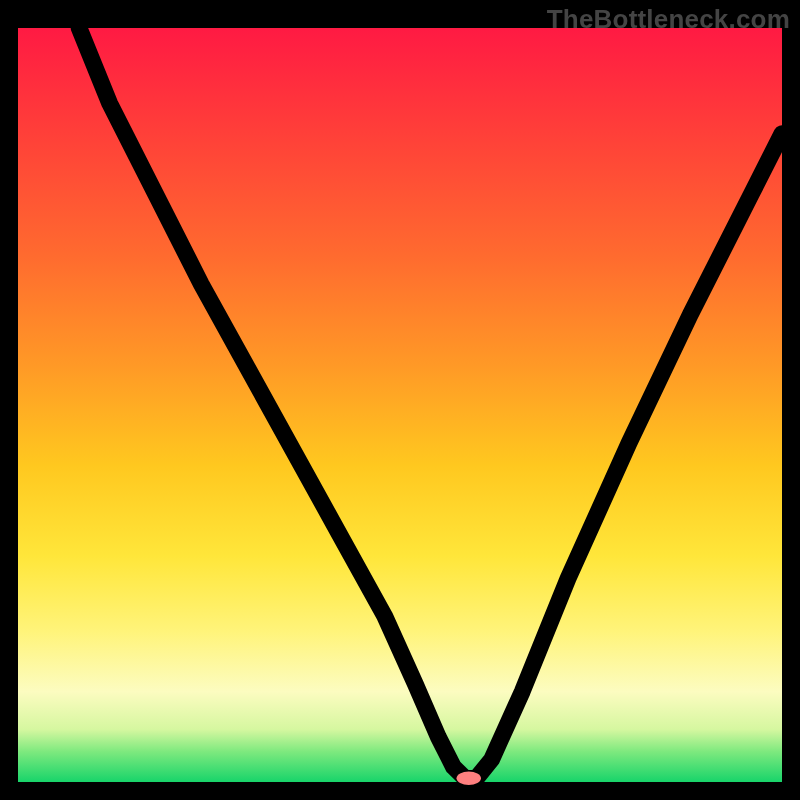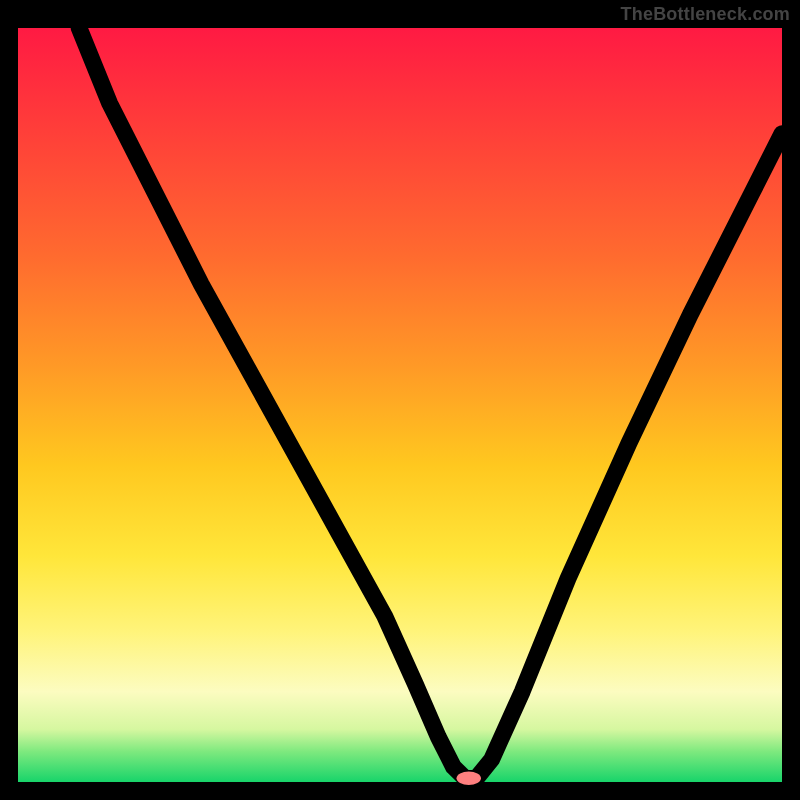--- a/index.html
+++ b/index.html
@@ -14,21 +14,21 @@
   .frame {
     position: relative;
     width: 800px;
     height: 800px;
     background: #000;
   }
   .brand {
     position: absolute;
     top: 4px;
     right: 10px;
-    font-size: 18px;
+    font-size: 26px;
     font-weight: 600;
     color: #444;
     letter-spacing: 0.2px;
     user-select: none;
   }
   .plot-area {
     position: absolute;
     left: 18px;
     top: 28px;
     width: 764px;

